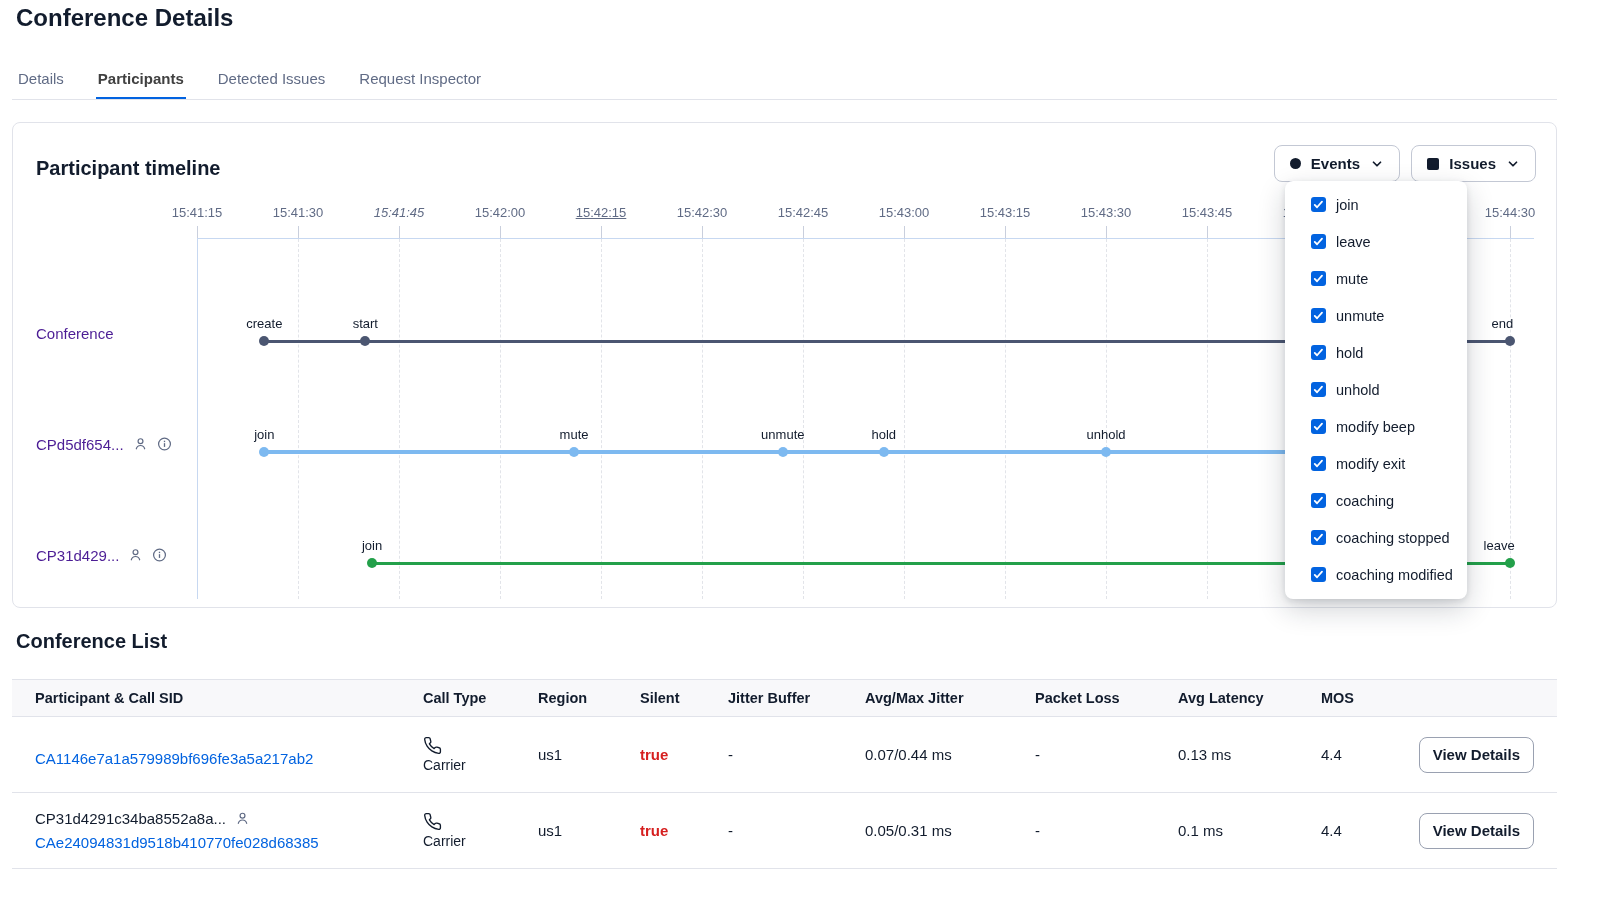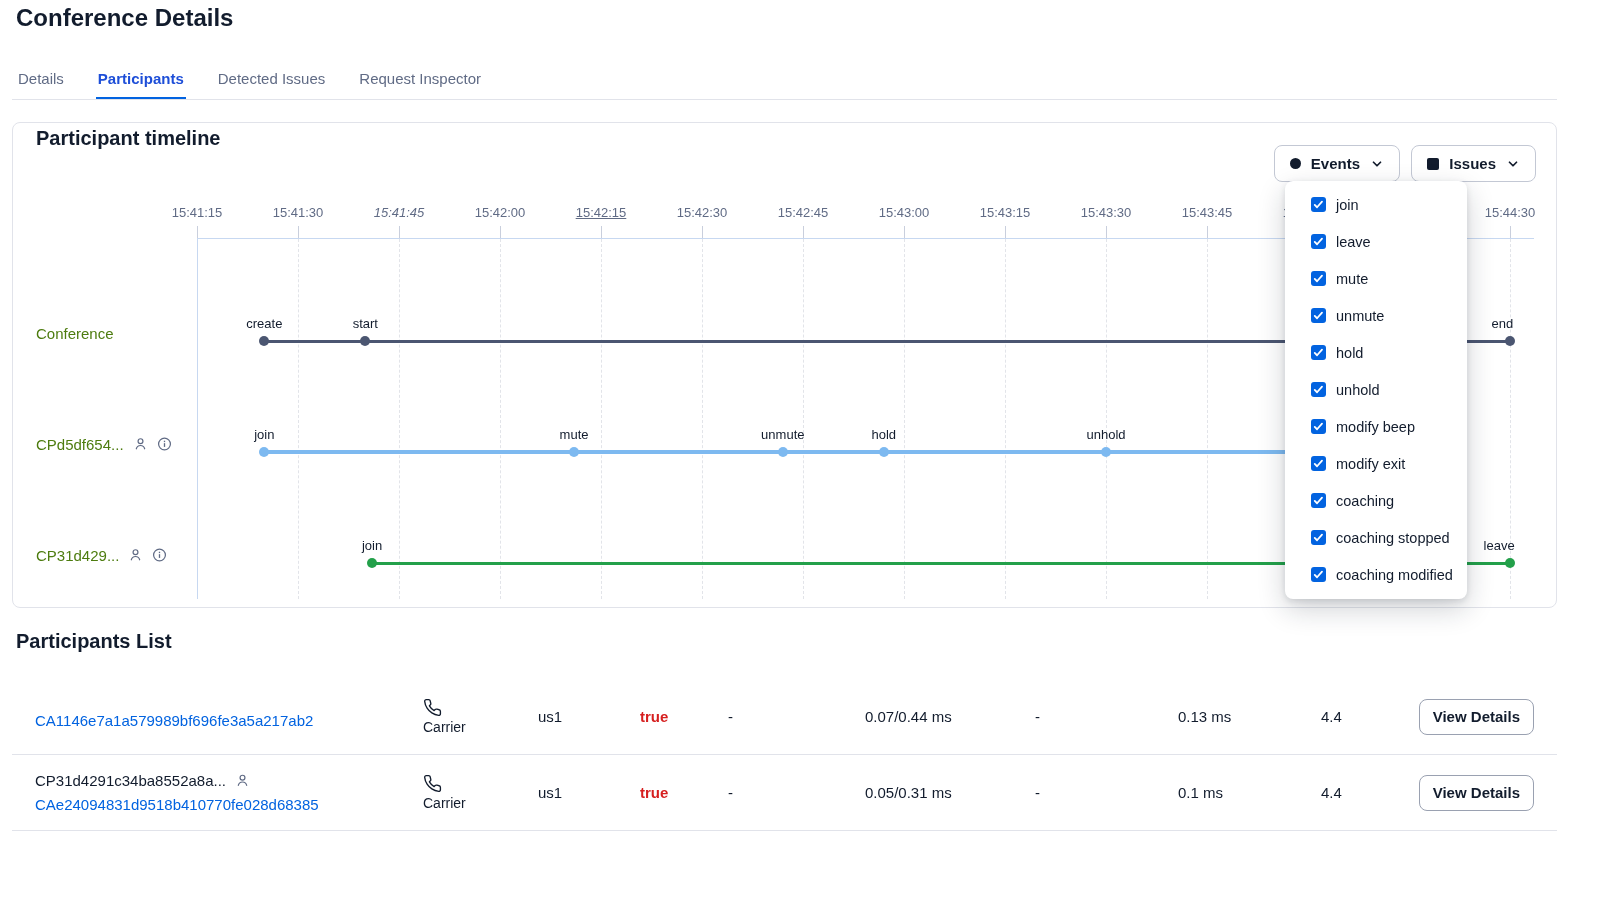--- a/index.html
+++ b/index.html
@@ -8,26 +8,26 @@
     width:1600px; height:897px; position:relative; overflow:hidden;
     background:#fff; color:#121C2D;
     font-family:"Liberation Sans", sans-serif;
   }
   .page-title { position:absolute; left:16px; top:4px; font-size:24px; font-weight:700; color:#121C2D; }
 
   
   .tabs { position:absolute; left:12px; top:57px; width:1545px; height:43px;
           display:flex; gap:30px; padding-left:4px; border-bottom:1px solid #E1E3EA; }
   .tab { display:flex; align-items:center; font-size:15px; color:#606B85; cursor:pointer; padding:0 2px; }
-  .tab.active { color:#1d4ed8; font-weight:700; box-shadow: inset 0 -2px 0 #0263E0; }
+  .tab.active { color:#404040; font-weight:700; box-shadow: inset 0 -2px 0 #0263E0; }
 
   
   .card { position:absolute; left:12px; top:122px; width:1545px; height:486px;
           border:1px solid #E1E3EA; border-radius:8px; background:#fff; }
-  .card-title { position:absolute; left:23px; top:4px; font-size:20px; font-weight:700; }
+  .card-title { position:absolute; left:23px; top:34px; font-size:20px; font-weight:700; }
 
   .tl-btn { position:absolute; top:22px; height:37px; display:flex; align-items:center; gap:10px;
             padding:0 15px; background:#fff; border:1px solid #C3C8D4; border-radius:8px;
             font-size:15px; font-weight:700; color:#121C2D; cursor:pointer;
             font-family:"Liberation Sans", sans-serif; }
   .tl-btn.events { right:156px; }
   .tl-btn.issues { right:20px; }
   .dot-glyph { width:11px; height:11px; border-radius:50%; background:#121C2D; }
   .sq-glyph  { width:12px; height:12px; border-radius:2px; background:#121C2D; }
 
@@ -41,21 +41,21 @@
   .gridline.first { border-left:1px solid #C7D8F1; }
   .row-line { position:absolute; border-radius:2px; }
   .ev-dot { position:absolute; width:10px; height:10px; border-radius:50%; margin-left:-5px; z-index:3; }
   .ev-label { position:absolute; font-size:13px; color:#121C2D; white-space:nowrap;
               transform:translateX(-50%); z-index:3; }
   .ev-label.right { transform:translateX(-85%); }
 
   
   .row-labels { position:absolute; left:23px; top:82px; width:165px; height:396px; }
   .row-label { position:absolute; display:flex; align-items:center; gap:9px; transform:translateY(-50%); }
-  .row-link { font-size:15px; color:#4d7c0f; cursor:pointer; white-space:nowrap; }
+  .row-link { font-size:15px; color:#4c1d95; cursor:pointer; white-space:nowrap; }
   .icn { display:inline-flex; align-items:center; }
 
   
   .dropdown { position:absolute; left:1285px; top:181px; width:182px; z-index:20;
               background:#fff; border-radius:8px; padding:14px 12px 14px 26px;
               box-shadow:0 2px 6px rgba(18,28,45,.12), 0 10px 28px rgba(18,28,45,.20);
               display:flex; flex-direction:column; gap:17px; }
   .dd-item { display:flex; align-items:flex-start; gap:10px; cursor:pointer; }
   .cbx { flex:0 0 auto; width:15px; height:15px; margin-top:2px; border-radius:3px;
          background:#0263E0; display:flex; align-items:center; justify-content:center; }
@@ -305,23 +305,35 @@
     <div class="dd-item">
       <span class="cbx">
         <svg width="11" height="11" viewBox="0 0 16 16">
           <path d="M2.5 8.6l3.4 3.4 7.2-8.2" fill="none" stroke="#fff" stroke-width="2.6" stroke-linecap="round" stroke-linejoin="round"></path>
         </svg>
       </span>
       <span class="dd-label">coaching modified</span>
     </div>
   </div>
 
-<div class="list-title">Participants List</div>
+<div class="list-title">Conference List</div>
 
 <div class="ptable">
+  <div class="grid-row thead">
+      <div class="th">Participant &amp; Call SID</div>
+      <div class="th">Call Type</div>
+      <div class="th">Region</div>
+      <div class="th">Silent</div>
+      <div class="th">Jitter Buffer</div>
+      <div class="th">Avg/Max Jitter</div>
+      <div class="th">Packet Loss</div>
+      <div class="th">Avg Latency</div>
+      <div class="th">MOS</div>
+      <div class="th"></div>
+    </div>
   <div>
       <div class="grid-row trow">
         <div class="td">
           <div class="plink">CA1146e7a1a579989bf696fe3a5a217ab2</div>
         </div>
         <div class="td calltype">
           <span class="icn">
             <svg width="19" height="19" viewBox="0 0 24 24" fill="none" stroke="#121C2D" stroke-width="1.7" stroke-linecap="round" stroke-linejoin="round">
               <path d="M22 16.92v3a2 2 0 0 1-2.18 2 19.79 19.79 0 0 1-8.63-3.07 19.5 19.5 0 0 1-6-6 19.79 19.79 0 0 1-3.07-8.67A2 2 0 0 1 4.11 2h3a2 2 0 0 1 2 1.72 12.84 12.84 0 0 0 .7 2.81 2 2 0 0 1-.45 2.11L8.09 9.91a16 16 0 0 0 6 6l1.27-1.27a2 2 0 0 1 2.11-.45 12.84 12.84 0 0 0 2.81.7A2 2 0 0 1 22 16.92z"></path>
             </svg>

